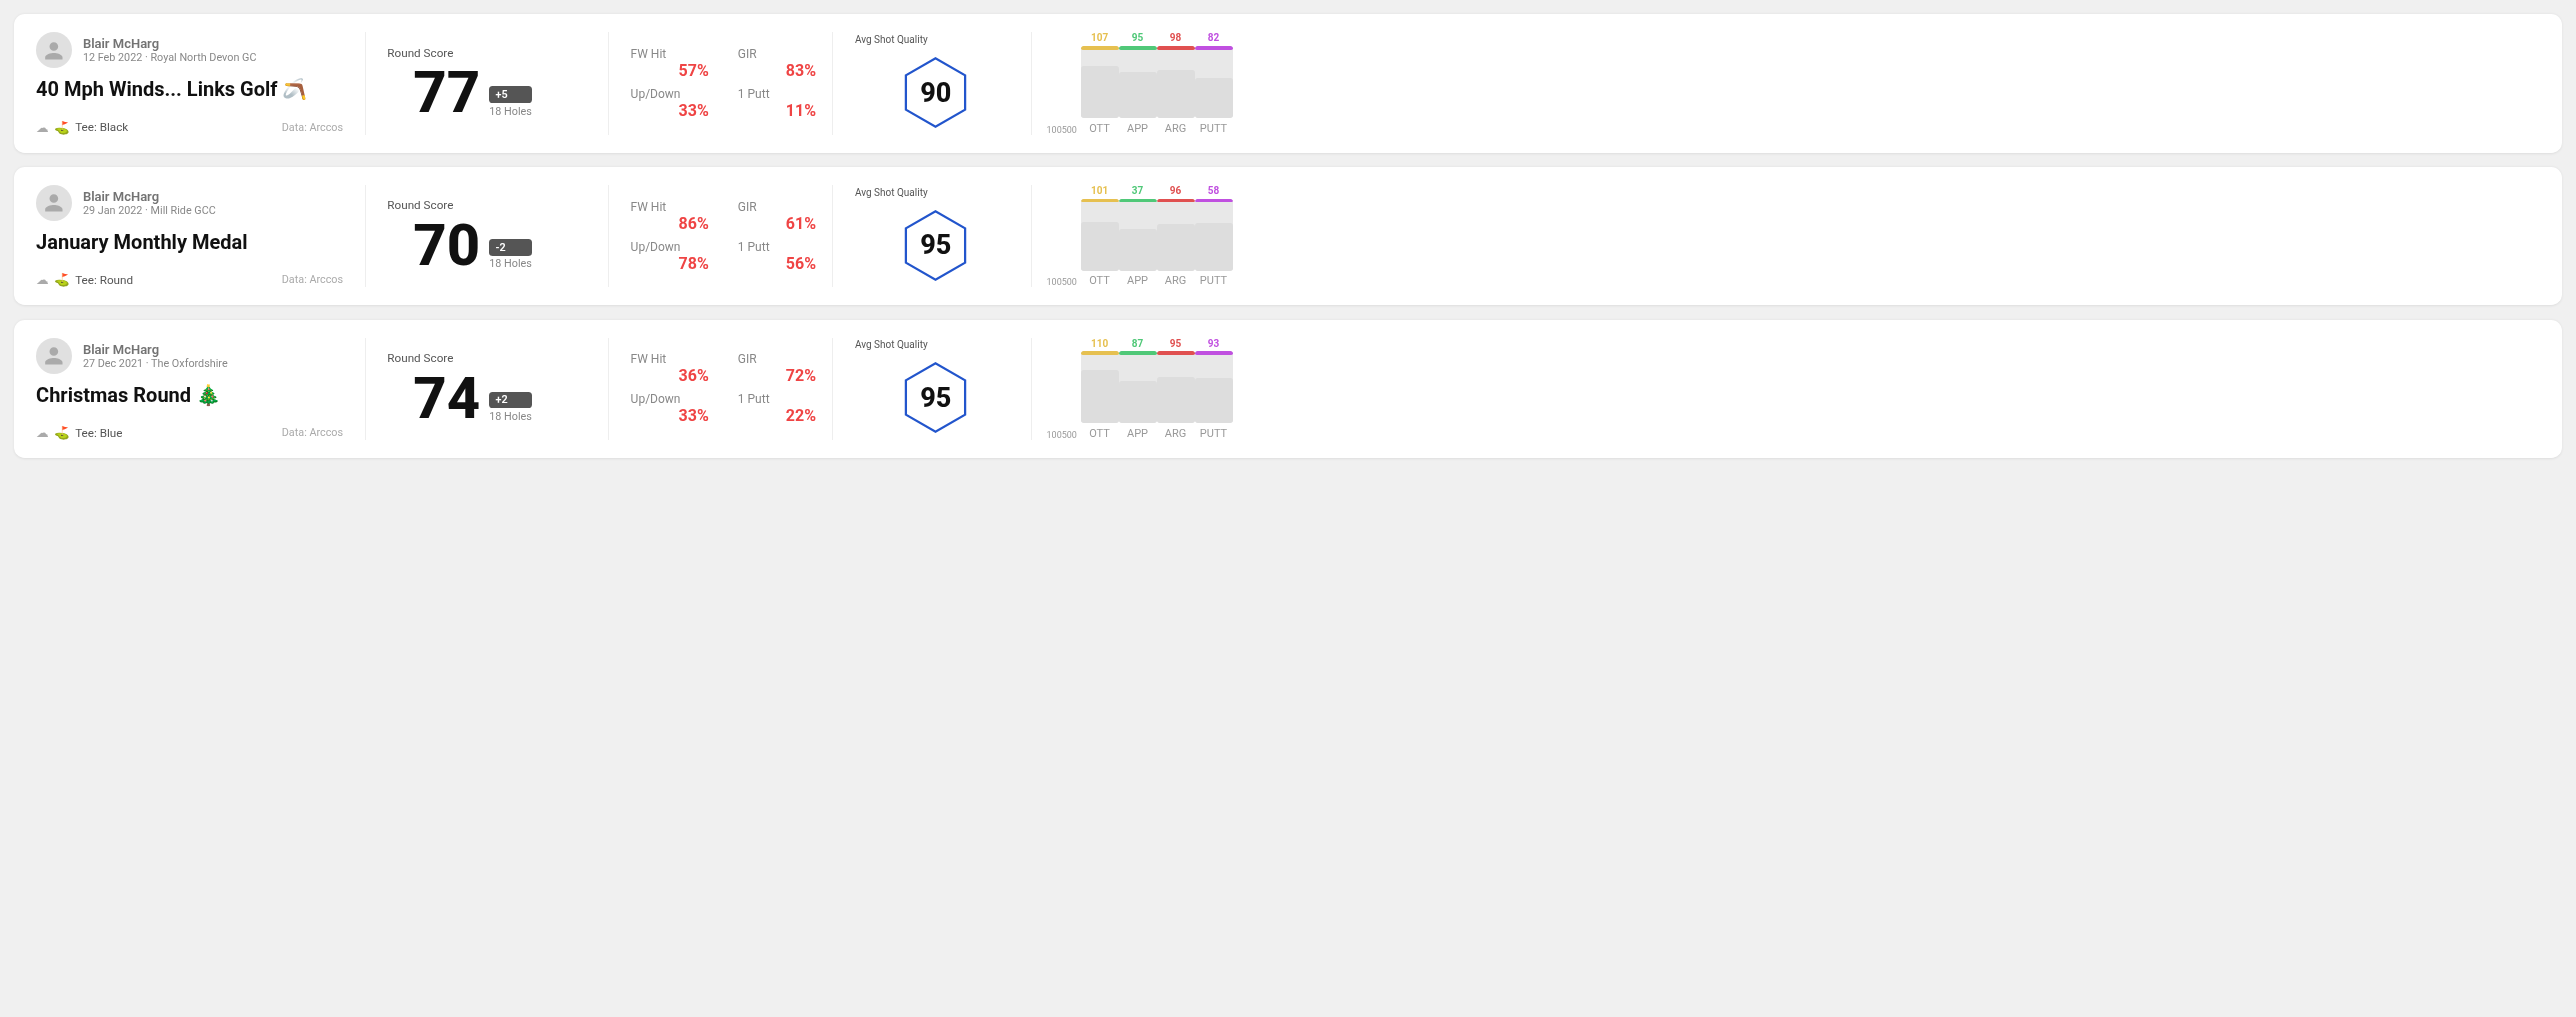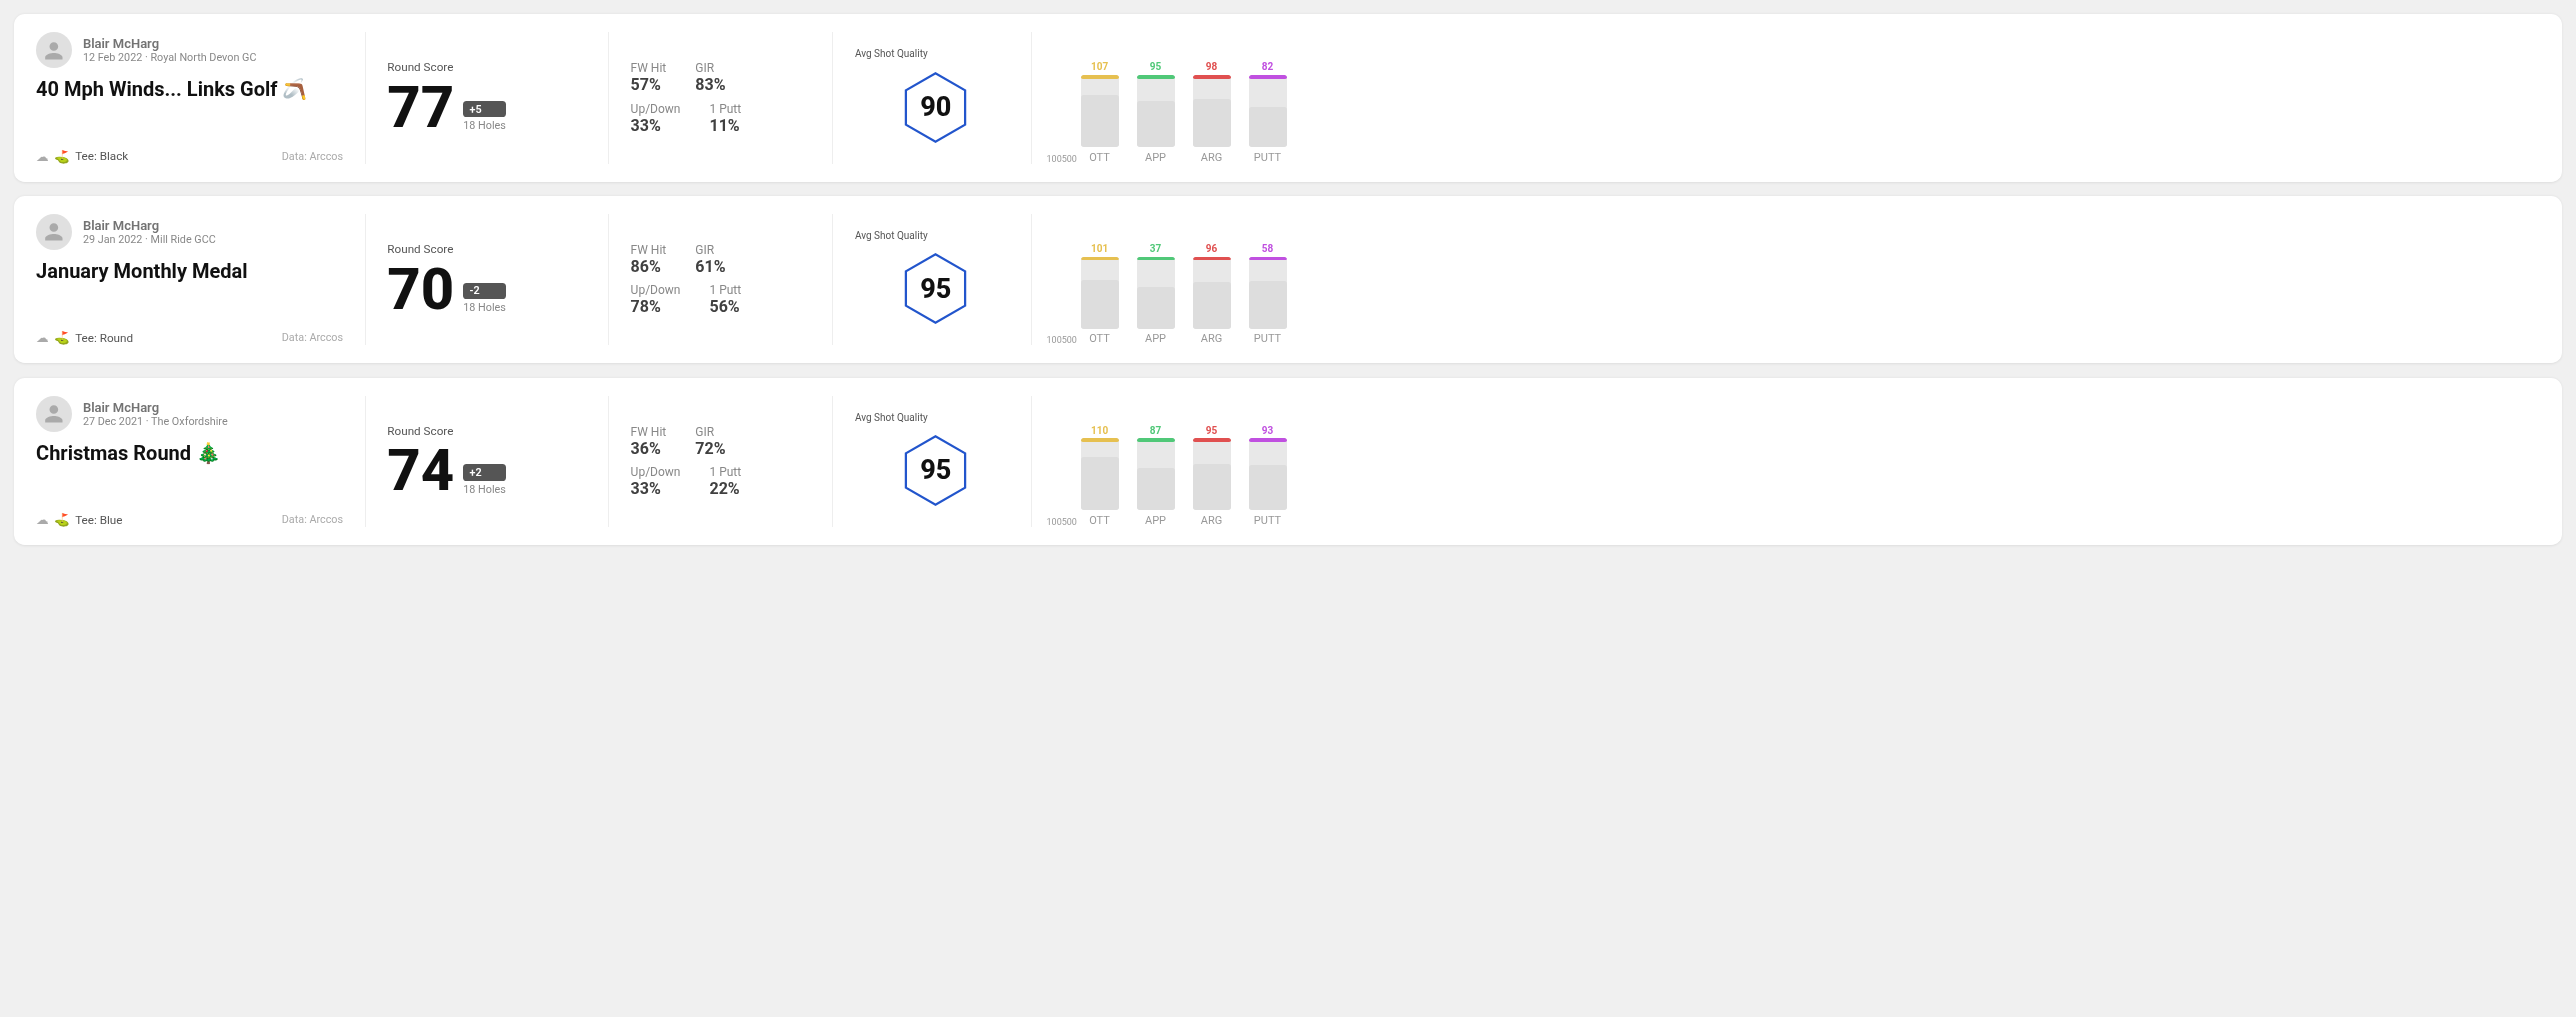--- a/index.html
+++ b/index.html
@@ -98,20 +98,21 @@
     }
     .round-score-label {
       font-size: 11.7px;
       color: #555;
       margin-bottom: 3.6px;
     }
     .score-row {
       display: flex;
       align-items: flex-end;
       gap: 9px;
+      margin-left: 26px;
     }
     .score-number {
       font-size: 58px;
       font-weight: 800;
       color: #111;
       line-height: 1;
     }
     .score-badge-area {
       display: flex;
       flex-direction: column;
@@ -150,21 +151,22 @@
       gap: 29px;
     }
     .stat-item {}
     .stat-label {
       font-size: 12px;
       color: #888;
     }
     .stat-value {
       font-size: 16px;
       font-weight: 700;
-      color: #404040;
+      color: #ef4444;
+      margin-left: 48px;
     }
     .divider3 {
       width: 0.9px;
       background: #eee;
       margin: 0 21.7px;
     }
     .card-quality {
       width: 162px;
       flex-shrink: 0;
       display: flex;
@@ -216,23 +218,21 @@
       align-items: flex-end;
       height: 72px;
       padding-right: 3.6px;
     }
     .y-tick {
       font-size: 9px;
       color: #999;
     }
     .bars-container {
       display: flex;
-      gap: 18px;
       align-items: flex-end;
-      margin-top: 29px;
     }
     .single-bar-wrap {
       display: flex;
       flex-direction: column;
       align-items: center;
     }
     .bar-top-val {
       font-size: 10px;
       font-weight: 700;
       margin-bottom: 2.7px;

